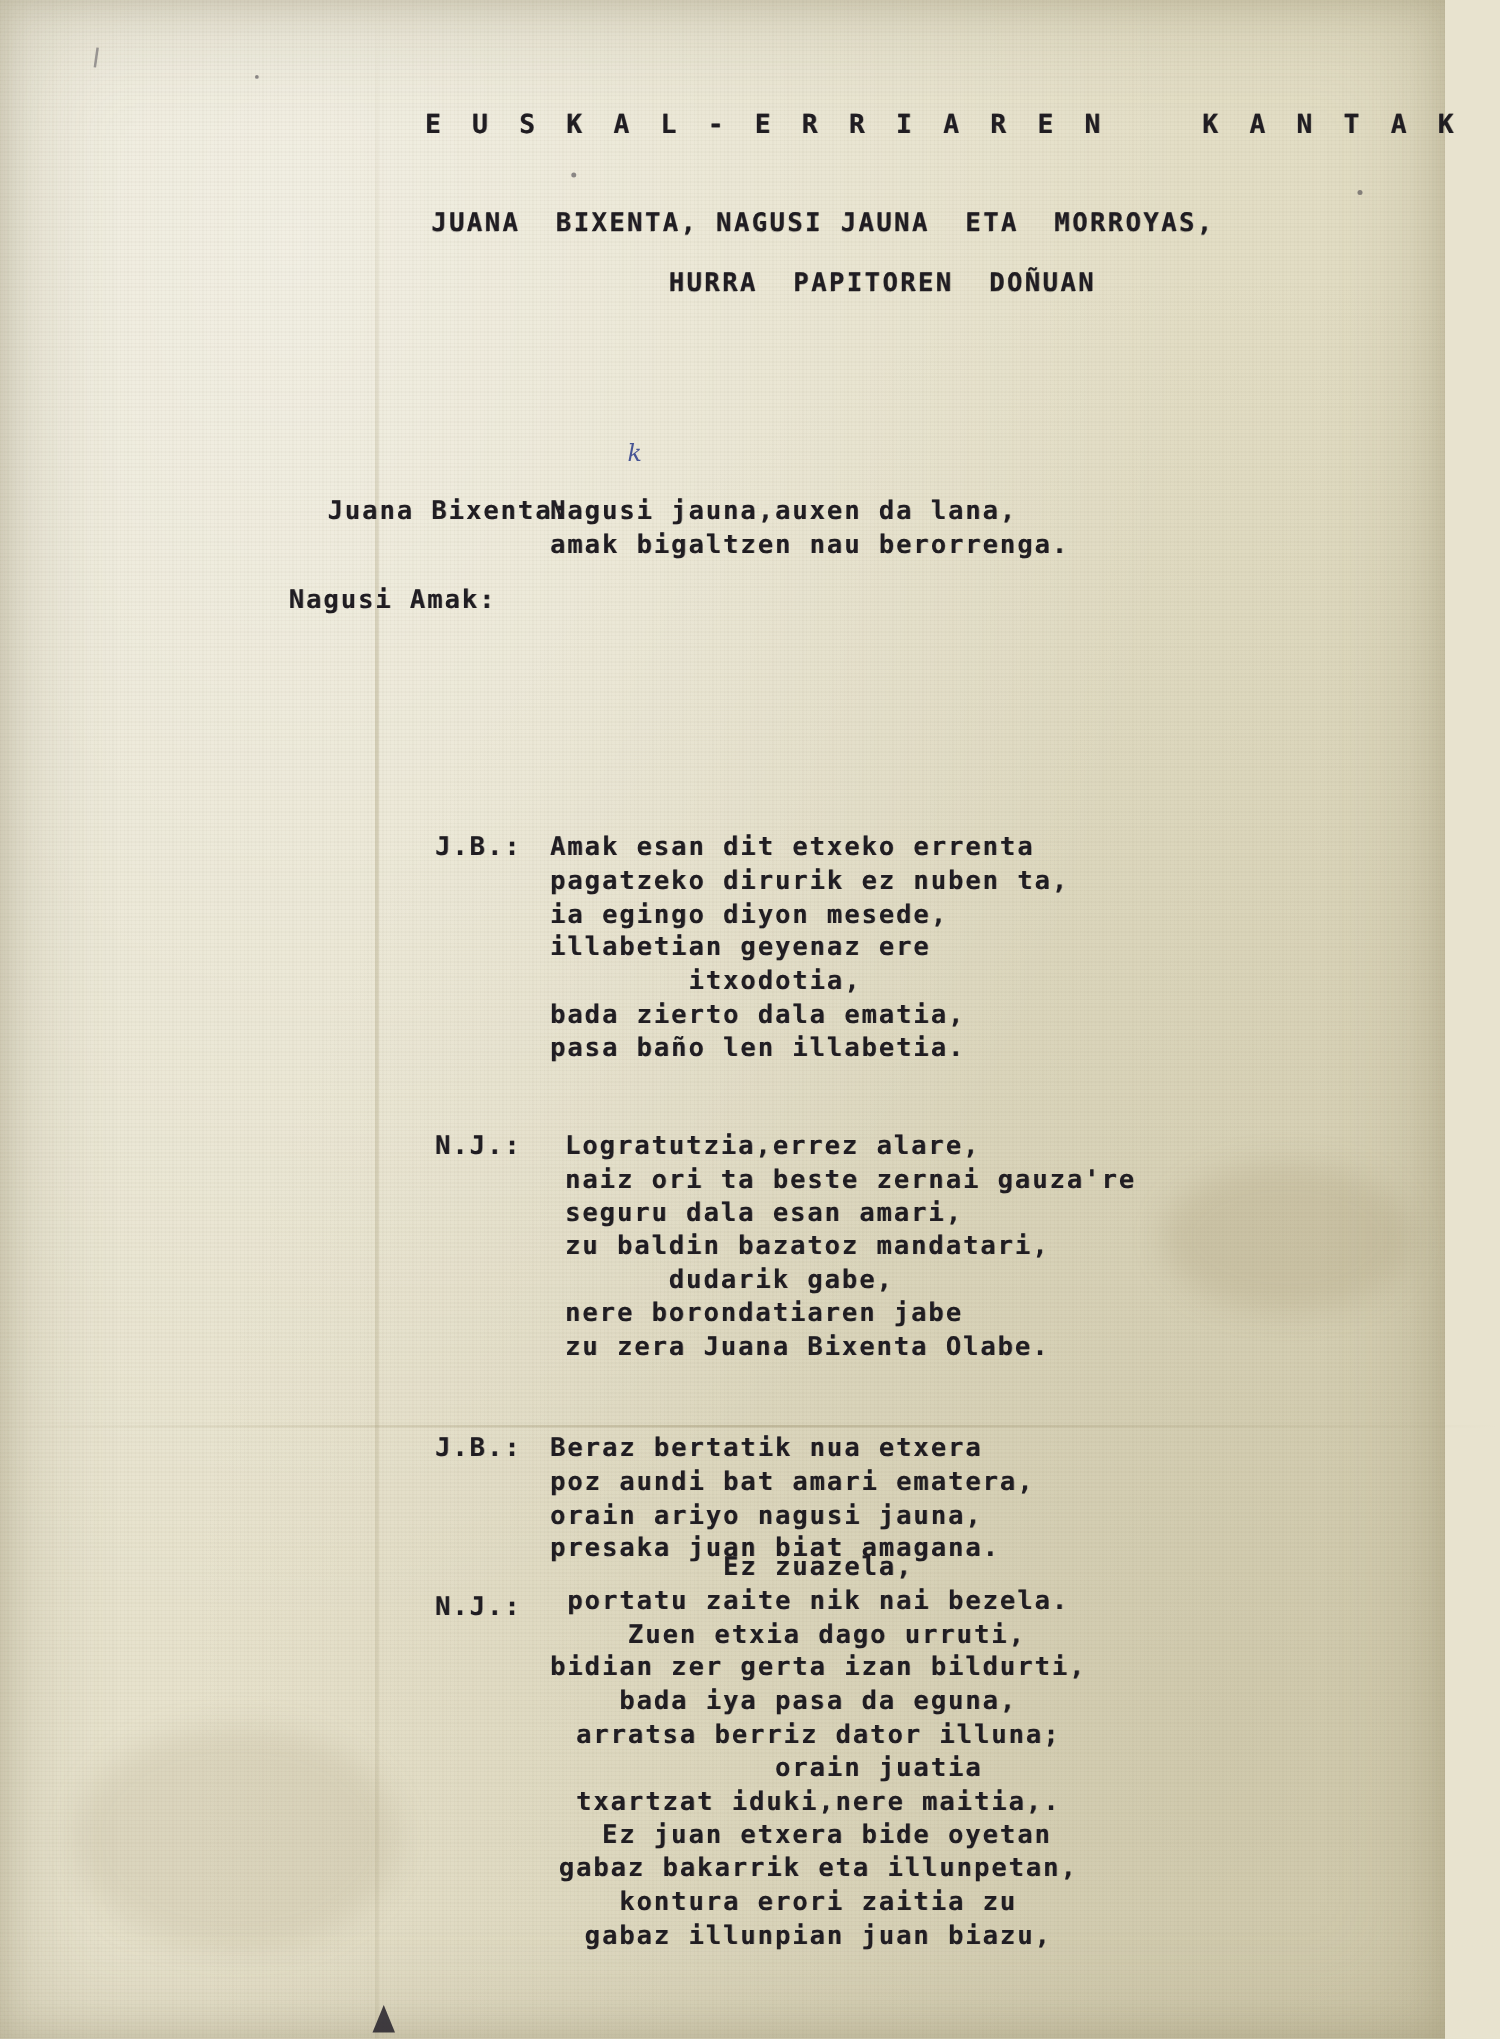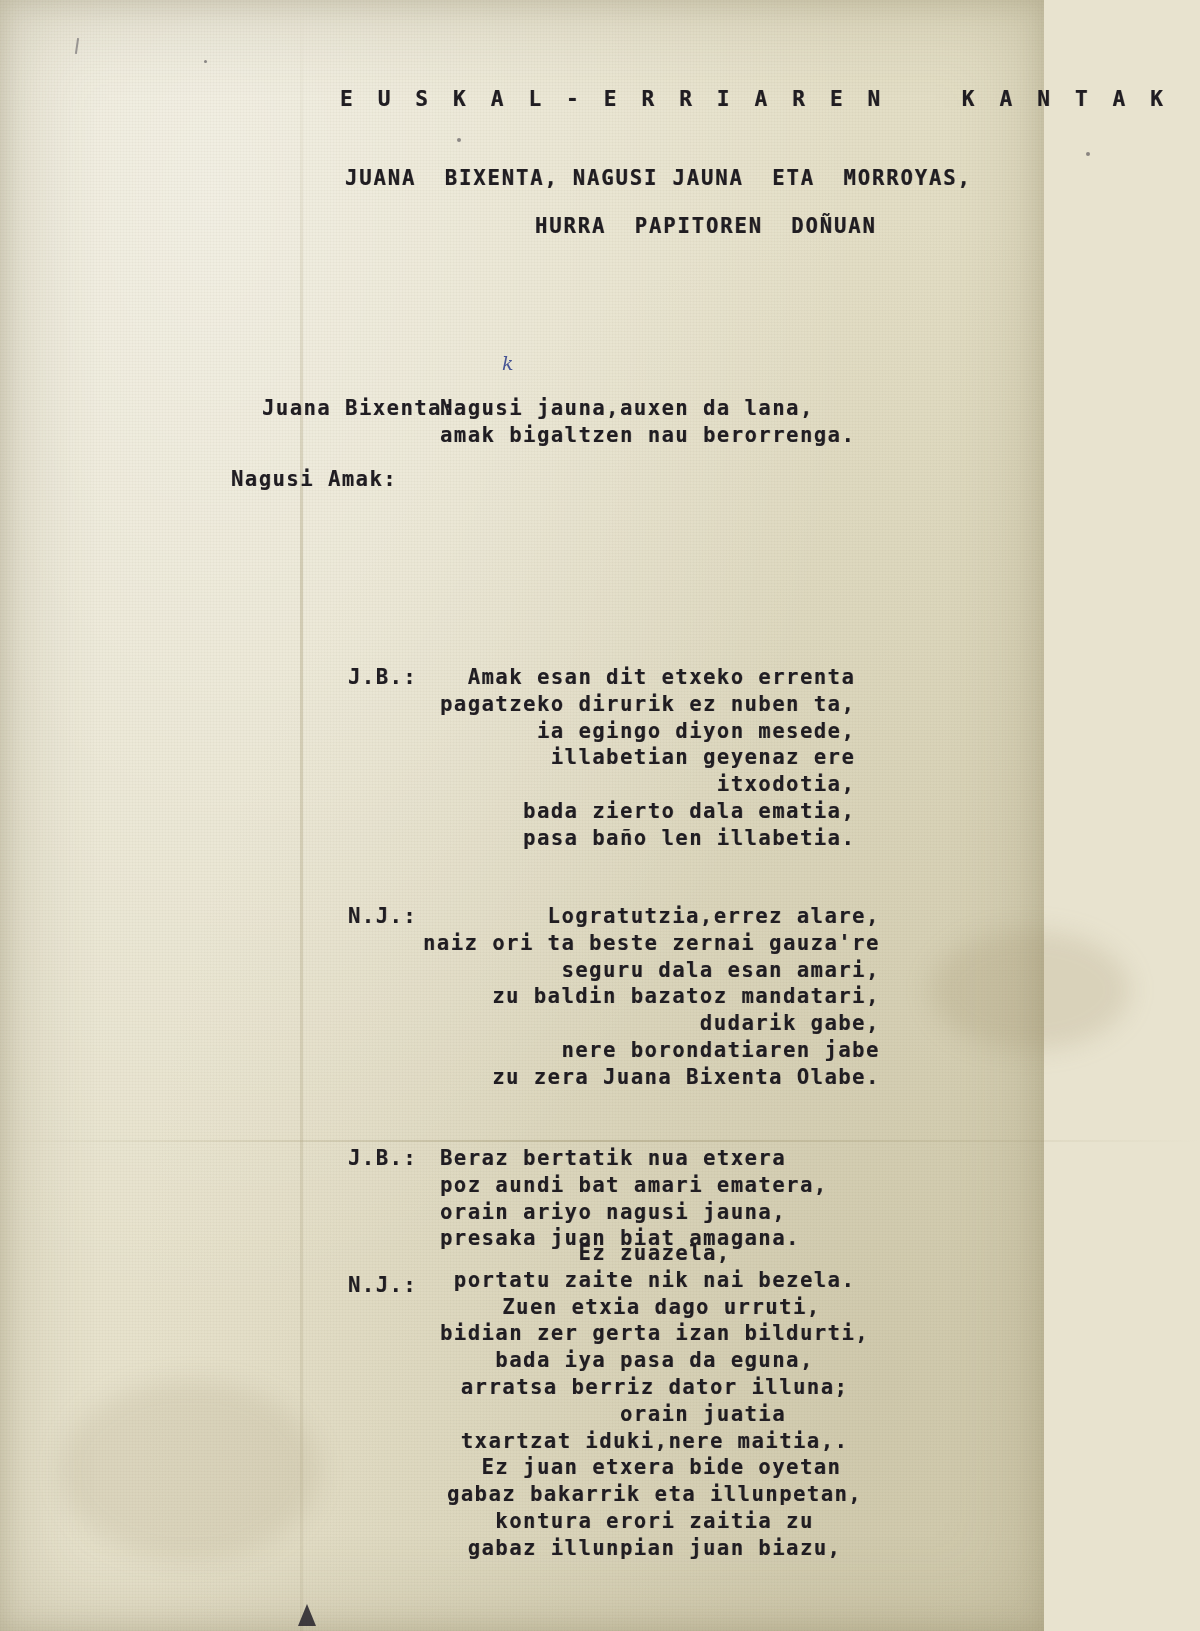--- a/index.html
+++ b/index.html
@@ -10,21 +10,21 @@
   body {
     width: 1200px;
     height: 1631px;
     overflow: hidden;
     font-family: "DejaVu Sans Mono", monospace;
   }
 
   
   #page {
     position: relative;
-    width: 1044px;
+    width: 1156px;
     height: 1631px;
     background:
       radial-gradient(ellipse at 20% 12%, rgba(255,255,255,0.42) 0%, rgba(255,255,255,0.0) 55%),
       radial-gradient(ellipse at 85% 85%, rgba(150,140,105,0.22) 0%, rgba(150,140,105,0.0) 60%),
       linear-gradient(105deg, #e9e5d2 0%, #e6e1cb 40%, #e2ddc4 70%, #dcd6ba 100%);
   }
   
   #grain {
     position: absolute;
     inset: 0;
@@ -143,30 +143,30 @@
 
   <div class="pencil" style="left:502px; top:352px;">k</div>
 
   <div class="block speaker" style="left:218px; top:395px;margin-left:44px;">Juana Bixenta:</div>
   <div class="block" style="left:440px; top:395px;">Nagusi jauna,auxen da lana,
 amak bigaltzen nau berorrenga.</div>
 
   <div class="block speaker" style="left:231px; top:466px;">Nagusi Amak:</div>
 
   <div class="block speaker" style="left:348px; top:664px;">J.B.:</div>
-  <div class="block" style="left:440px; top:664px;text-align:right;">Amak esan dit etxeko errenta
+  <div class="block" style="left:440px; top:664px;">Amak esan dit etxeko errenta
 pagatzeko dirurik ez nuben ta,
 ia egingo diyon mesede,
 illabetian geyenaz ere
         itxodotia,
 bada zierto dala ematia,
 pasa baño len illabetia.</div>
 
   <div class="block speaker" style="left:348px; top:903px;">N.J.:</div>
-  <div class="block" style="left:423px; top:903px;text-align:right;">Logratutzia,errez alare,
+  <div class="block" style="left:452px; top:903px;">Logratutzia,errez alare,
 naiz ori ta beste zernai gauza're
 seguru dala esan amari,
 zu baldin bazatoz mandatari,
       dudarik gabe,
 nere borondatiaren jabe
 zu zera Juana Bixenta Olabe.</div>
 
   <div class="block speaker" style="left:348px; top:1145px;">J.B.:</div>
   <div class="block" style="left:440px; top:1145px;">Beraz bertatik nua etxera
 poz aundi bat amari ematera,

